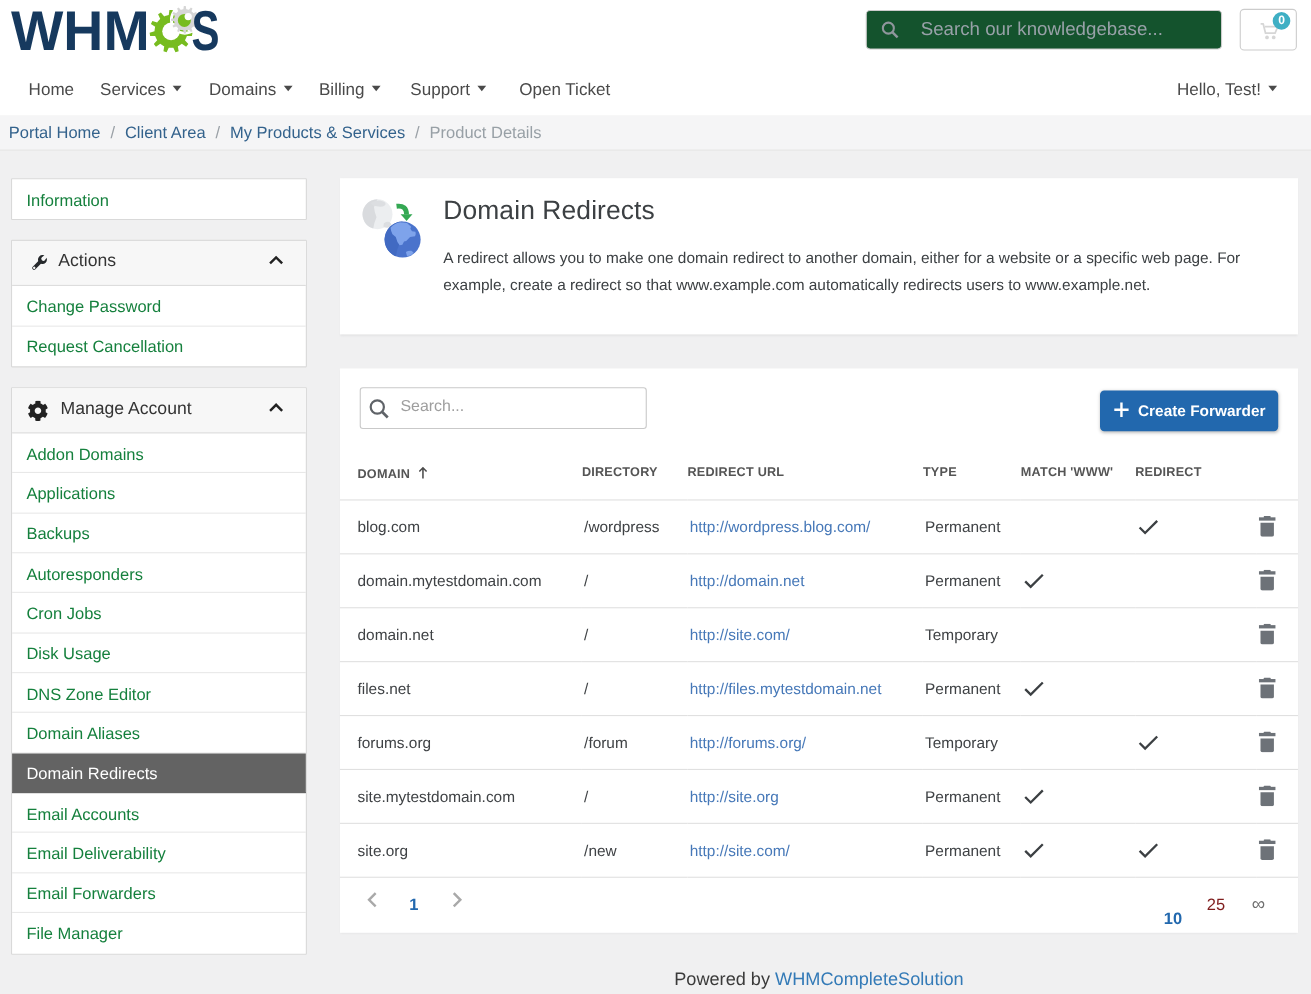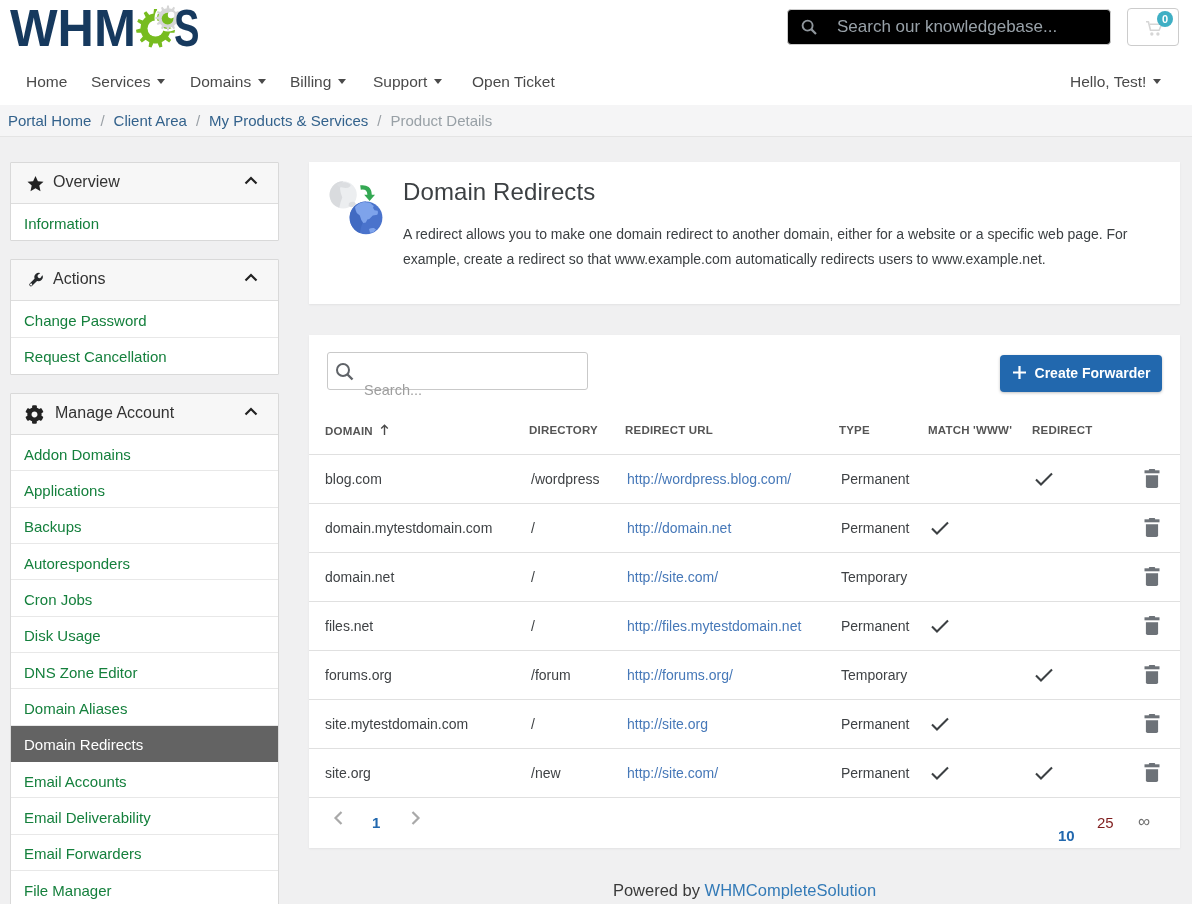--- a/index.html
+++ b/index.html
@@ -1,21 +1,21 @@
 <!DOCTYPE html>
 <html><head>
 <meta charset="utf-8">
 <style>
 * { margin:0; padding:0; box-sizing:border-box; }
 html,body { width:1192px; height:904px; overflow:hidden; }
 body { position:relative; background:#f0f0f1; font-family:"Liberation Sans", sans-serif; }
 a { text-decoration:none; }
 .hdr { position:absolute; left:0; top:0; width:1192px; height:60px; background:#fff; }
 .logo { position:absolute; left:10px; top:5px; }
-.searchbox { position:absolute; left:787px; top:9px; width:324px; height:36px; border:1px solid #ccc; border-radius:4px; background:#000000; }
+.searchbox { position:absolute; left:787px; top:9px; width:324px; height:36px; border:1px solid #ccc; border-radius:4px; background:#14532d; }
 .searchbox .mag { position:absolute; left:13px; top:9px; }
 .searchbox .ph { position:absolute; left:49px; top:7px; font-size:17px; color:#98a1a8; }
 .cartbtn { position:absolute; left:1127px; top:8px; width:52px; height:38px; border:1px solid #ccc; border-radius:4px; background:#fff; }
 .cartbadge { position:absolute; left:1157px; top:11px; width:16px; height:16px; border-radius:50%; background:#3fafc4; color:#fff; font-size:11px; font-weight:bold; text-align:center; line-height:16px; }
 .nav { position:absolute; left:0; top:60px; width:1192px; height:45px; background:#fff; font-size:15.5px; color:#4a4a4a; }
 .nav .it { position:absolute; top:13px; white-space:nowrap; }
 .caret { display:inline-block; width:0; height:0; border-left:4.7px solid transparent; border-right:4.7px solid transparent; border-top:5.5px solid #4a4a4a; vertical-align:middle; margin-left:7px; margin-top:-2px; }
 .crumb { position:absolute; left:0; top:105px; width:1192px; height:32px; background:#f5f5f6; border-bottom:1px solid #e4e4e4; font-size:15px; }
 .crumb .in { position:absolute; left:8px; top:7px; }
 .crumb a { color:#33628c; }
@@ -30,21 +30,21 @@
 .pitem { display:block; padding:9.5px 15px 6.5px 13px; height:36.35px; font-size:15px; color:#15803d; border-bottom:1px solid #e8e8e8; line-height:20px; }
 .pitem:last-child { border-bottom:none; }
 .pitem.active { background:#636363; color:#fff; border-bottom-color:#636363; }
 
 .hero { position:absolute; left:309px; top:162px; width:871px; height:142px; background:#fff; box-shadow:0 1px 2px rgba(0,0,0,0.06); }
 .hero h1 { position:absolute; left:94px; top:16px; font-size:24px; font-weight:normal; color:#3c4043; letter-spacing:0.1px; }
 .hero .desc { position:absolute; left:94px; top:60px; width:753px; font-size:14px; line-height:25px; color:#3c4043; }
 .gicon { position:absolute; left:327px; top:179px; }
 .tpanel { position:absolute; left:309px; top:335px; width:871px; height:513px; background:#fff; box-shadow:0 1px 2px rgba(0,0,0,0.06); }
 .tsearch { position:absolute; left:18px; top:17px; width:261px; height:38px; border:1px solid #c9c9c9; border-radius:3px; }
-.tsearch .ph { position:absolute; left:36px; top:9px; font-size:14.5px; color:#9e9e9e;margin-top:20px; }
+.tsearch .ph { position:absolute; left:36px; top:9px; font-size:14.5px; color:#9e9e9e; }
 .tsearch .mag { position:absolute; left:7px; top:9px; }
 .cfbtn { position:absolute; left:691px; top:20px; width:162px; height:37px; background:#2268ae; border-radius:4px; color:#fff; font-size:14px; font-weight:bold; text-align:center; line-height:37px; box-shadow:0 1px 3px rgba(0,0,0,0.25); }
 table.dt { position:absolute; left:0; top:72px; width:871px; border-collapse:collapse; table-layout:fixed; }
 table.dt col.c1 { width:220px; } 
 table.dt col.c2 { width:96px; }
 table.dt col.c3 { width:214px; }
 table.dt col.c4 { width:89px; }
 table.dt col.c5 { width:104px; }
 table.dt col.c6 { width:110px; }
 table.dt col.c7 { width:38px; }
@@ -105,27 +105,20 @@
   <span class="it" style="left:1070px;">Hello, Test!<span class="caret"></span></span>
 </div>
 <div class="crumb">
     <div class="in">
   <a href="#">Portal Home</a><span class="sep">/</span><a href="#">Client Area</a><span class="sep">/</span><a href="#">My Products &amp; Services</a><span class="sep">/</span><span class="cur">Product Details</span>
 </div>
   </div>
 
 <div class="side">
   <div class="panel">
-    <div class="phead"><svg class="ic" width="17" height="16" viewBox="0 0 17 16" style="position:absolute;left:16px;top:13px;">
-          <path d="M8.5 0l2.4 5.2 5.6.6-4.2 3.8 1.2 5.6-5-2.9-5 2.9 1.2-5.6L.5 5.8l5.6-.6z" fill="#222"></path>
-        </svg><span class="ttl">Overview</span>
-      <svg class="chev" width="14" height="9" viewBox="0 0 14 9">
-          <path d="M1.5 7.5 7 2l5.5 5.5" fill="none" stroke="#222" stroke-width="2.2"></path>
-        </svg>
-    </div>
     <a class="pitem" href="#">Information</a>
   </div>
   <div class="panel">
     <div class="phead"><svg class="ic" width="18" height="18" viewBox="0 0 18 18" style="position:absolute;left:15px;top:11px;">
       <g transform="translate(9.2,9.4) rotate(45)" fill="#26292c">
         <circle cx="0" cy="-4.8" r="4.1"></circle>
         <rect x="-1.7" y="-4.8" width="3.4" height="12.5" rx="1.7"></rect>
         <rect x="-1.6" y="-9.8" width="3.2" height="4.2" fill="#f7f7f7"></rect>
         <circle cx="0" cy="-6" r="1.9" fill="#f7f7f7"></circle>
         <circle cx="0" cy="5.8" r="1.1" fill="#f7f7f7"></circle>

